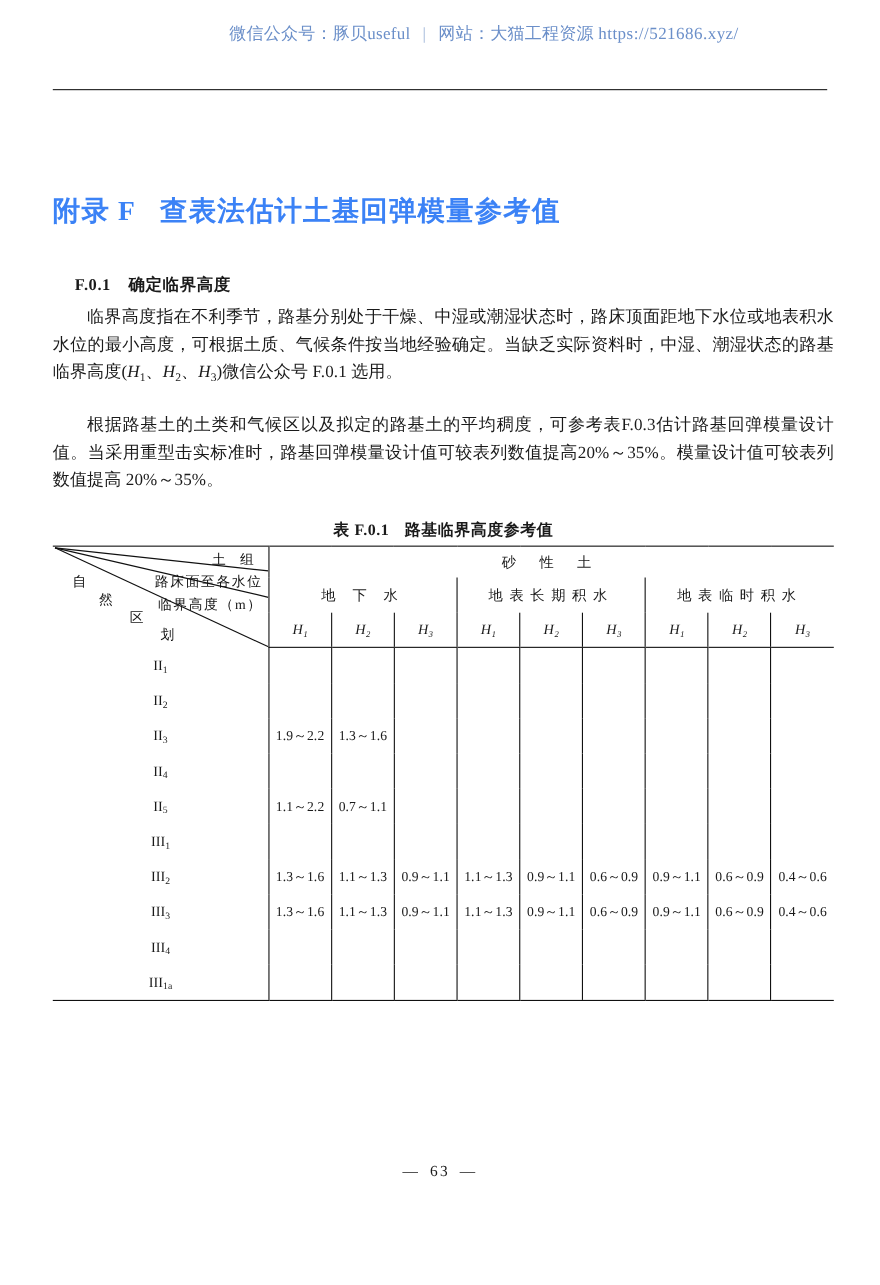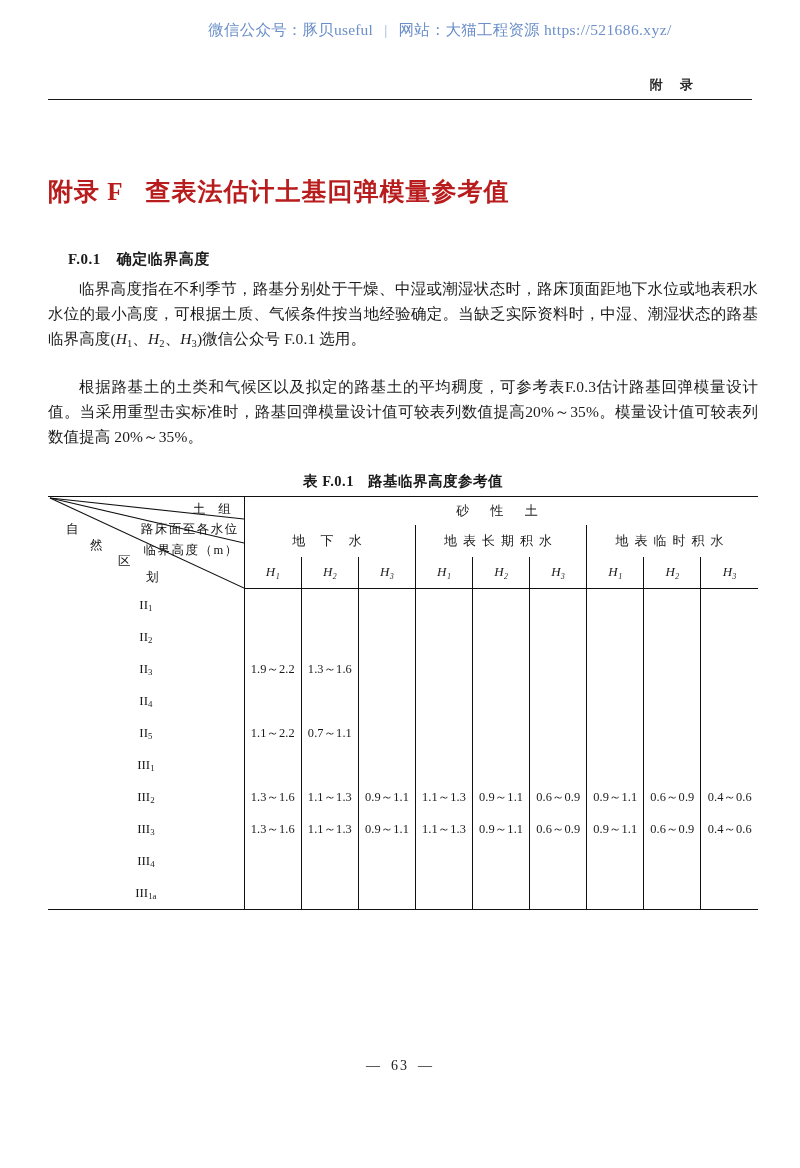--- a/index.html
+++ b/index.html
@@ -67,21 +67,21 @@
     left: 48px;
     width: 710px;
   }
 
   h1#appendix-title {
     font-size: 25px;
     font-weight: bold;
     margin: 0 0 42px 0;
     letter-spacing: 1px;
     font-family: "Liberation Serif", "DejaVu Serif", serif;
-    color: #b91c1c;
+    color: #3b82f6;
   }
   h1#appendix-title .title-gap { display: inline-block; width: 22px; }
 
   .section { margin-bottom: 22px; }
   .section-heading {
     font-size: 15px;
     font-weight: bold;
     margin: 0 0 7px 0;
     padding-left: 20px;
     letter-spacing: 0.5px;
@@ -206,21 +206,20 @@
 <body>
 
 <div class="watermark" id="watermark-top">
   <span>微信公众号：豚贝useful</span>
   <span class="wm-sep">|</span>
   <span>网站：大猫工程资源</span>
   <span class="wm-url">https://521686.xyz/</span>
 </div>
 
 <div id="running-head">
-  <div class="rh-label">附 录</div>
   <div class="rh-rule"></div>
 </div>
 
 <div id="content">
 
   <h1 id="appendix-title">
     <span>附录 F</span><span class="title-gap"></span><span>查表法估计土基回弹模量参考值</span>
   </h1>
 
   <div class="section">

